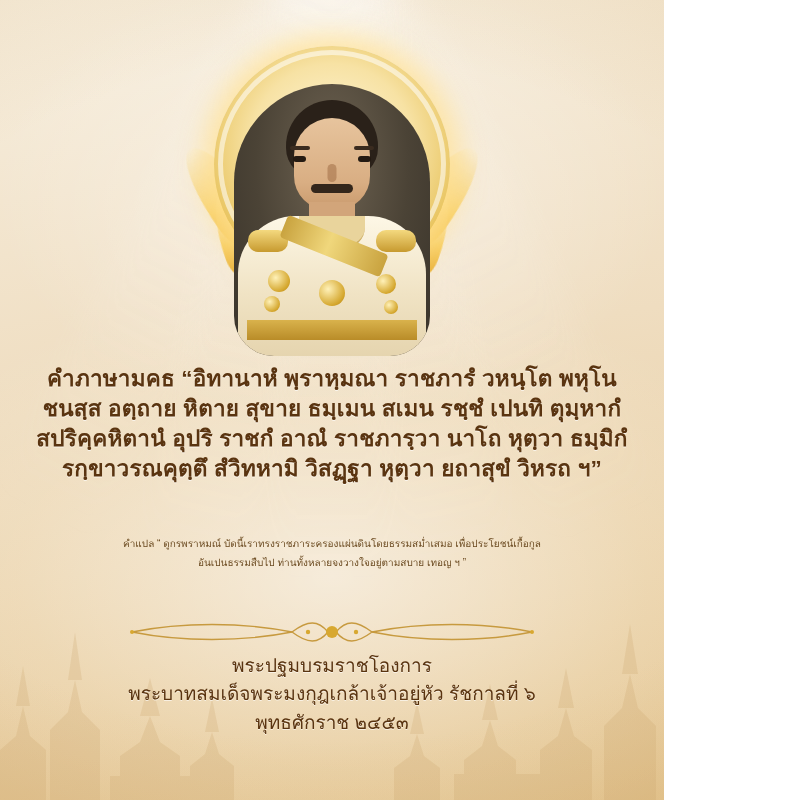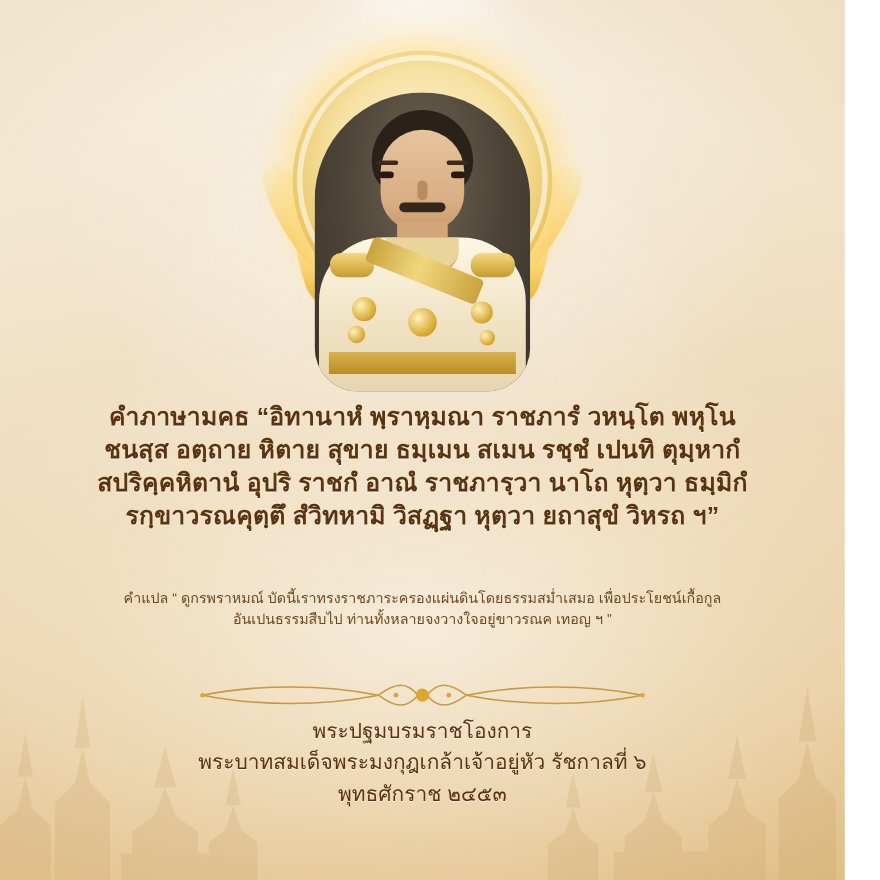--- a/index.html
+++ b/index.html
@@ -8,21 +8,21 @@
   }
   body {
     width: 800px;
     height: 800px;
     overflow: hidden;
     font-family: "Liberation Sans", sans-serif;
   }
 
   #poster {
     position: relative;
-    width: 768px;
+    width: 664px;
     height: 800px;
     background:
       radial-gradient(ellipse 700px 420px at 50% 72%, rgba(255,255,255,0.55) 0%, rgba(255,250,235,0.15) 45%, rgba(255,255,255,0) 70%),
       radial-gradient(ellipse 520px 360px at 50% 24%, rgba(255,255,255,0.42) 0%, rgba(255,255,255,0) 65%),
       linear-gradient(170deg, #f7efe0 0%, #f3e6d0 22%, #efddc0 46%, #ecd6b2 64%, #e9cfa4 80%, #e4c693 100%);
   }
 
   
   #poster::before {
     content: "";
@@ -148,21 +148,21 @@
   #translation {
     position: absolute;
     left: 50%;
     transform: translateX(-50%);
     top: 534px;
     width: 660px;
     text-align: center;
   }
   .tr-line {
     color: #6b4a20;
-    font-size: 13px;
+    font-size: 10px;
     line-height: 19px;
   }
 
   
   #divider {
     position: absolute;
     left: 50%;
     transform: translateX(-50%);
     top: 616px;
     width: 420px;
@@ -268,21 +268,21 @@
 
   <div id="verse">
     <div class="verse-line">คำภาษามคธ “อิทานาหํ พฺราหฺมณา ราชภารํ วหนฺโต พหุโน</div>
     <div class="verse-line">ชนสฺส อตฺถาย หิตาย สุขาย ธมฺเมน สเมน รชฺชํ เปนทิ ตุมฺหากํ</div>
     <div class="verse-line">สปริคฺคหิตานํ อุปริ ราชกํ อาณํ ราชภารฺวา นาโถ หุตฺวา ธมฺมิกํ</div>
     <div class="verse-line">รกฺขาวรณคุตฺตึ สํวิทหามิ วิสฏฺฐา หุตฺวา ยถาสุขํ วิหรถ ฯ”</div>
   </div>
 
   <div id="translation">
     <div class="tr-line">คำแปล “ ดูกรพราหมณ์ บัดนี้เราทรงราชภาระครองแผ่นดินโดยธรรมสม่ำเสมอ เพื่อประโยชน์เกื้อกูล</div>
-    <div class="tr-line">อันเปนธรรมสืบไป ท่านทั้งหลายจงวางใจอยู่ขาวรณค เทอญ ฯ ”</div>
+    <div class="tr-line">อันเปนธรรมสืบไป ท่านทั้งหลายจงวางใจอยู่ตามสบาย เทอญ ฯ ”</div>
   </div>
 
   <svg id="divider" viewBox="0 0 420 32">
     <g stroke="#c79a3f" fill="none" stroke-width="1.4">
       <path d="M10 16 C 60 6, 120 6, 170 16"></path>
       <path d="M10 16 C 60 26, 120 26, 170 16"></path>
       <path d="M410 16 C 360 6, 300 6, 250 16"></path>
       <path d="M410 16 C 360 26, 300 26, 250 16"></path>
       <path d="M170 16 C 186 4, 196 4, 206 16 C 196 28, 186 28, 170 16"></path>
       <path d="M250 16 C 234 4, 224 4, 214 16 C 224 28, 234 28, 250 16"></path>

